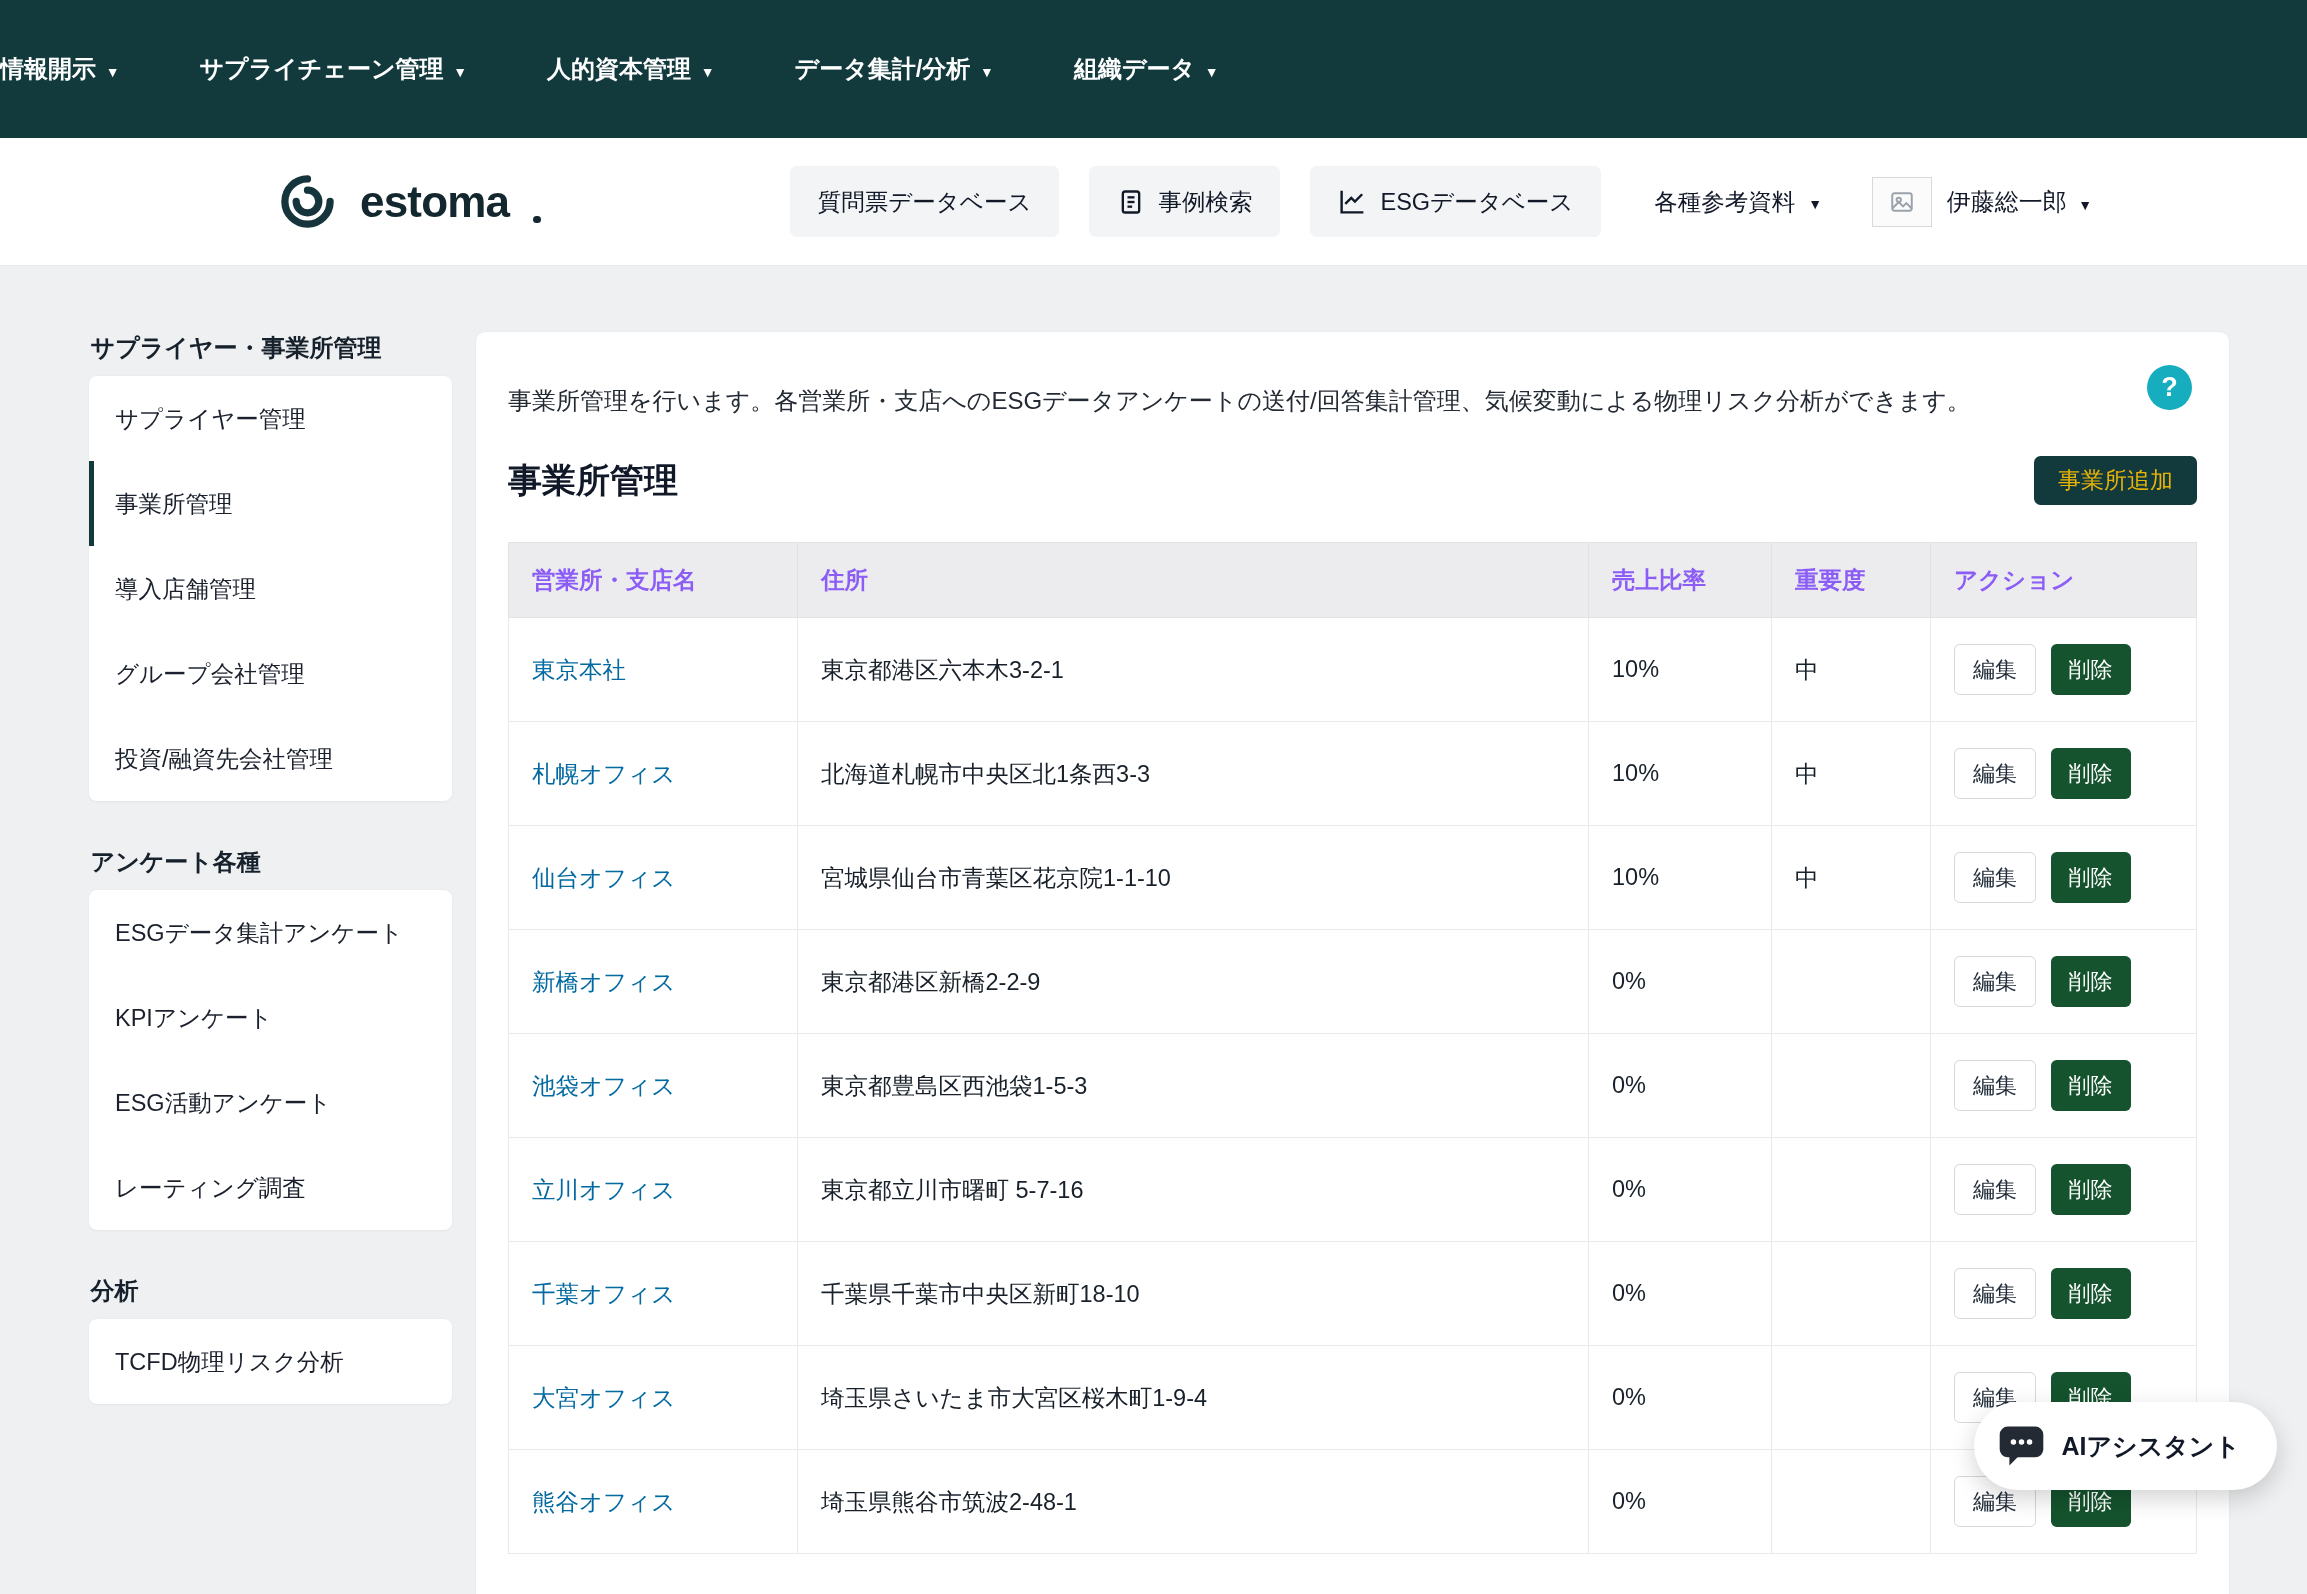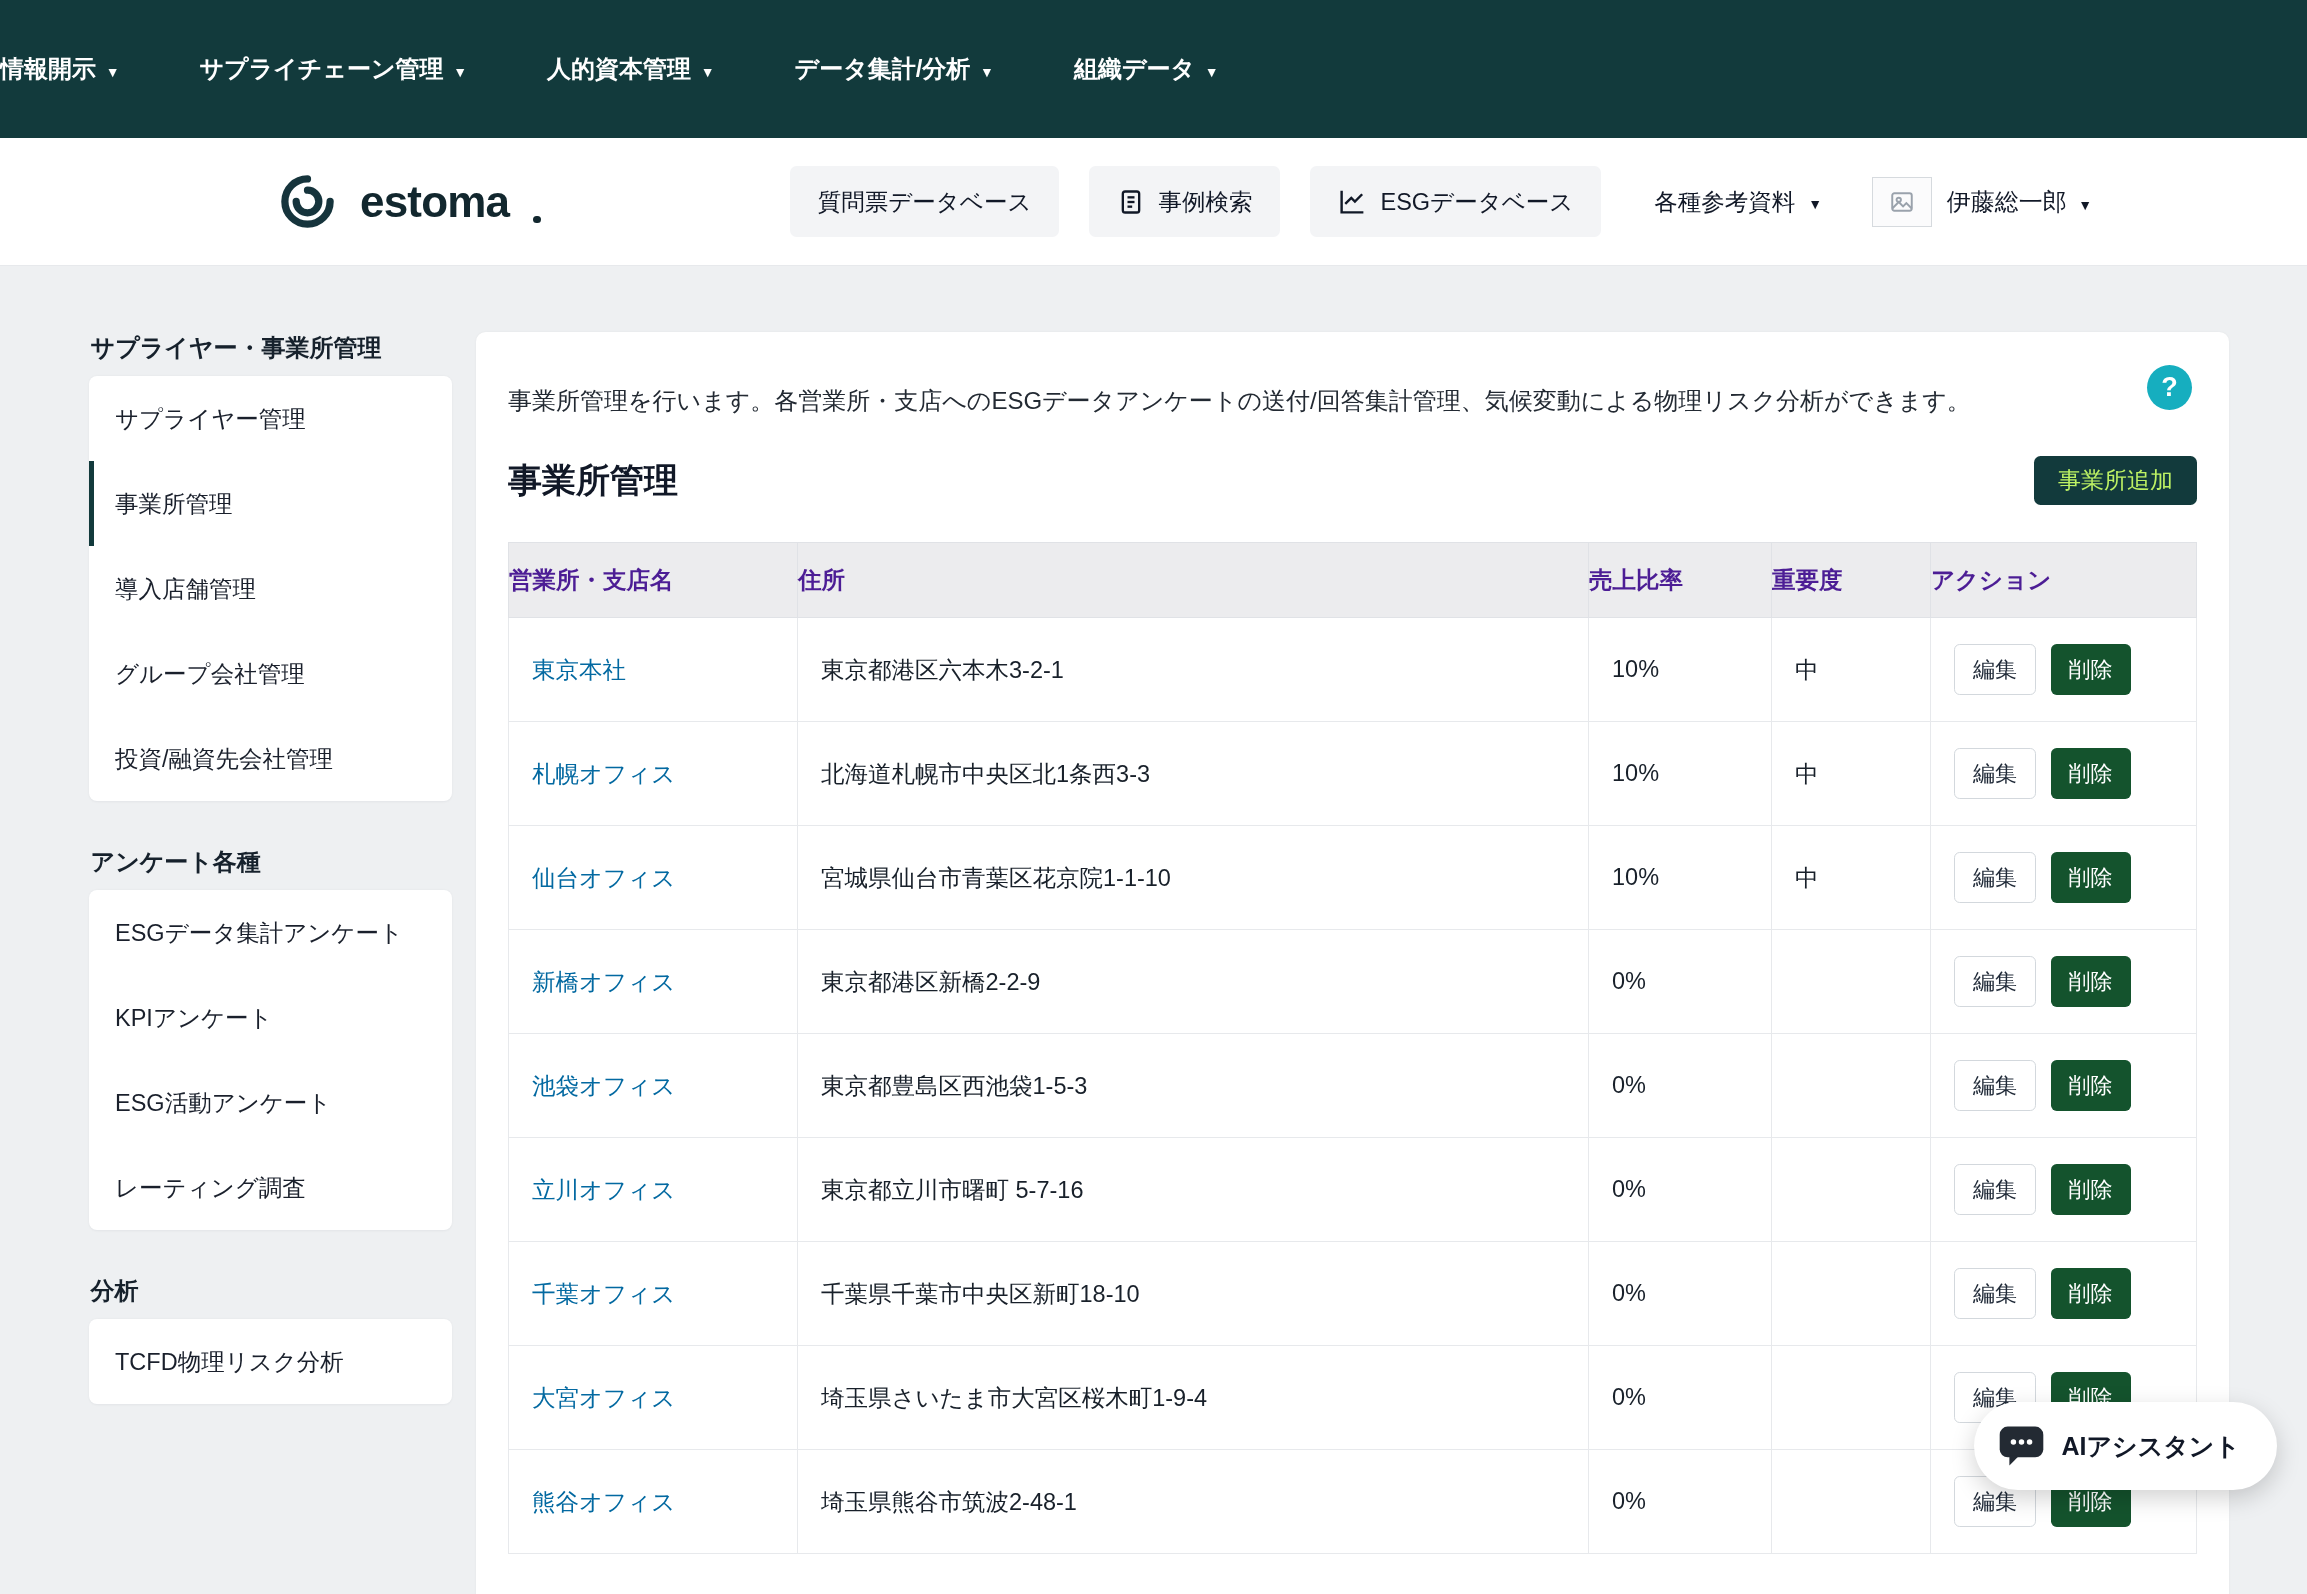--- a/index.html
+++ b/index.html
@@ -84,30 +84,30 @@
   .help-bubble {
     position: absolute; top: 33px; right: 37px;
     width: 45px; height: 45px; border-radius: 50%;
     background: #16aebf; color: #ffffff;
     font-size: 27px; font-weight: 700;
     display: flex; align-items: center; justify-content: center; cursor: pointer;
   }
   .title-row { display: flex; justify-content: space-between; align-items: center; margin-top: 41px; margin-bottom: 37px; }
   .page-title { font-size: 34px; font-weight: 700; color: #111827; }
   .add-btn {
-    background: #123a3c; color: #bef264; border: none; border-radius: 6.5px;
+    background: #123a3c; color: #eab308; border: none; border-radius: 6.5px;
     height: 49px; padding: 0 24px; font-size: 23px; cursor: pointer; font-family: inherit;
   }
 
   
   table { width: 100%; border-collapse: collapse; }
   th {
     height: 75px; background: #ececee;
-    font-size: 23.5px; font-weight: 700; color: #4c1d95;
-    text-align: left; 
+    font-size: 23.5px; font-weight: 700; color: #8b5cf6;
+    text-align: left; padding-left: 23px;
     border: 0.8px solid #e0e2e6;
   }
   td {
     height: 104px; font-size: 23.5px; color: #18202a;
     padding-left: 23px; vertical-align: middle;
     border: 0.8px solid #e7e9ec;
   }
   td a { color: #0369a1; text-decoration: none; cursor: pointer; }
   .btn-edit {
     background: #ffffff; border: 0.8px solid #d3d8dd; border-radius: 5.7px;

